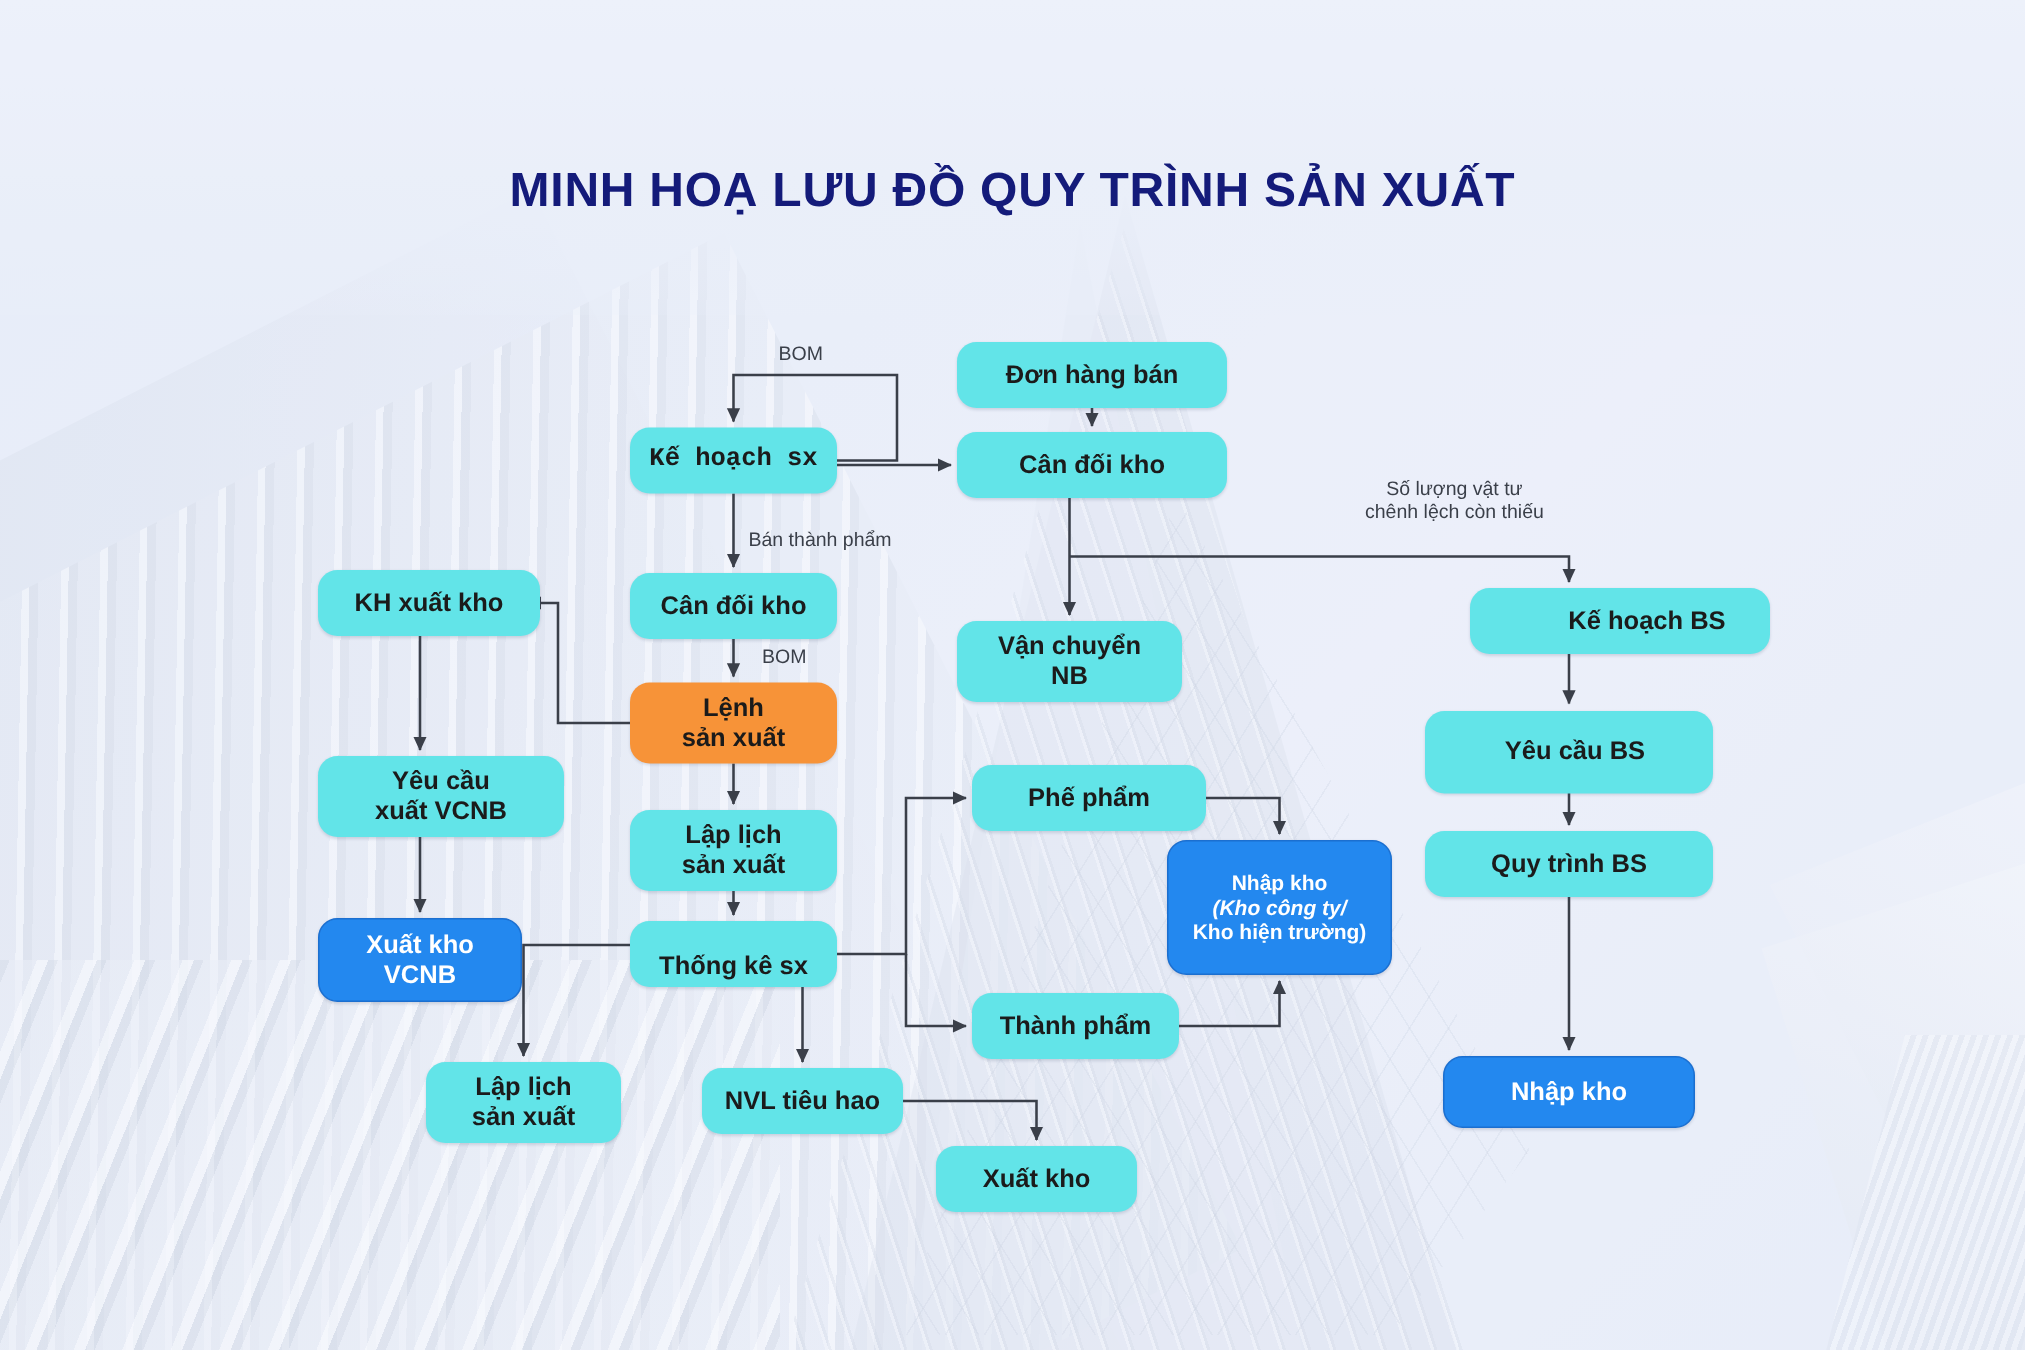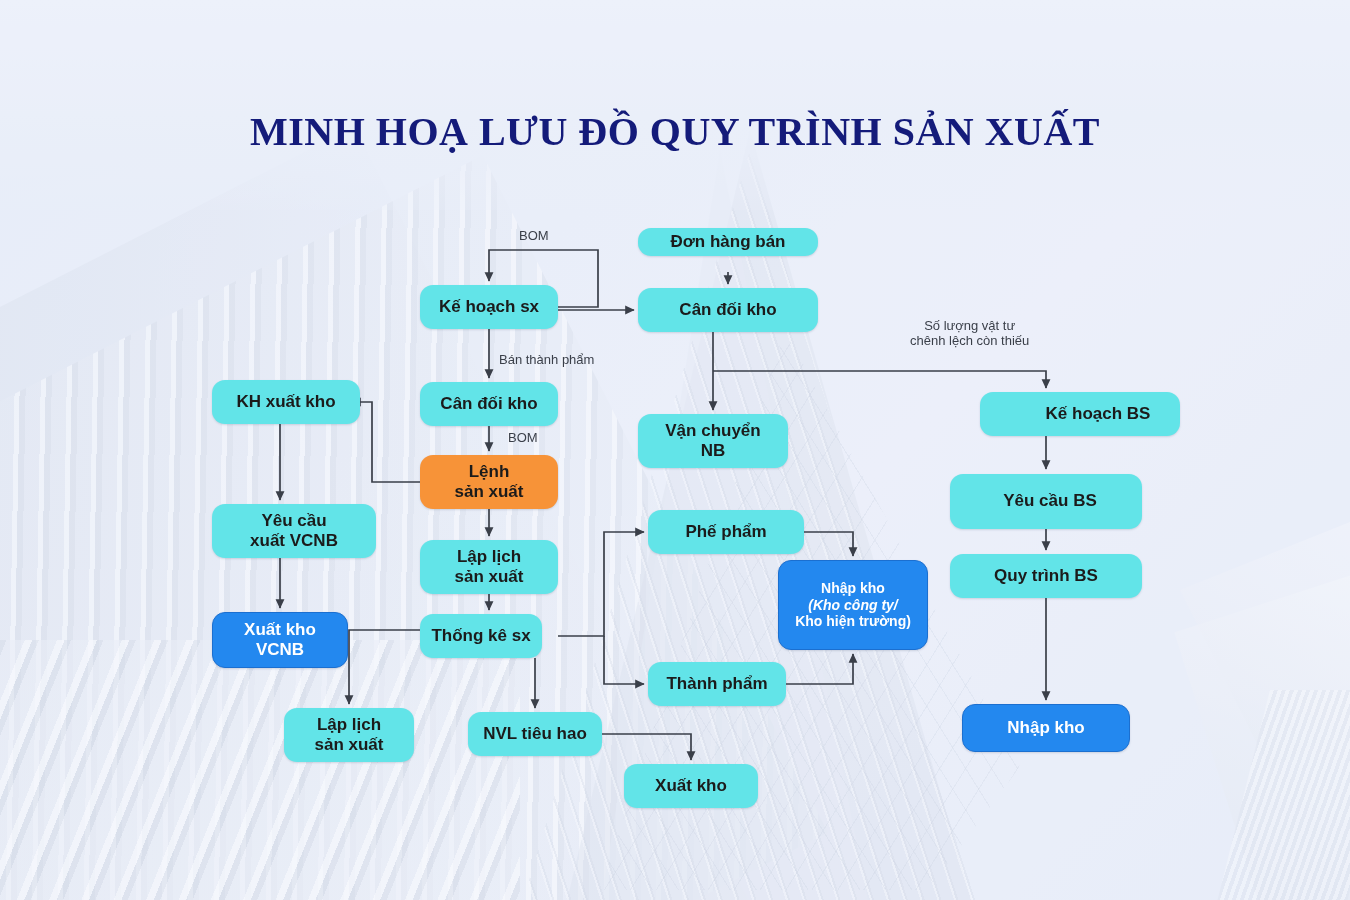--- a/index.html
+++ b/index.html
@@ -82,22 +82,22 @@
   }
   #bg .whiteTop{
     left:0;top:0;width:1350px;height:210px;
     background:linear-gradient(180deg,#eef2fa 0%, #e9eef8 55%, rgba(233,238,248,.2) 100%);
   }
   #bg .veil{position:absolute;inset:0;background:rgba(235,240,250,.46);}
 
   
   #title{
     position:absolute;left:0;right:0;top:108px;text-align:center;
-    font-size:40px;font-weight:bold;color:#141b7a;letter-spacing:.5px;
-    font-family:Liberation Serif, serif;
+    font-size:32px;font-weight:bold;color:#141b7a;letter-spacing:.5px;
+    font-family:Liberation Sans, sans-serif;
   }
 
   
   #diagram{position:absolute;left:0;top:0;width:1350px;height:900px;}
   svg#edges{position:absolute;left:0;top:0;width:1350px;height:900px;pointer-events:none;}
 
   .node{
     position:absolute;box-sizing:border-box;
     display:flex;align-items:center;justify-content:center;text-align:center;
     border-radius:13px;
@@ -187,25 +187,25 @@
 
       <path d="M1046,436 L1046,469" marker-end="url(#arw)"></path>
 
       <path d="M1046,517 L1046,550" marker-end="url(#arw)"></path>
 
       <path d="M1046,598 L1046,700" marker-end="url(#arw)"></path>
     </g>
   </svg>
 
   <div id="node-layer">
-      <div class="node cyan" style="left: 638px; top: 228px; width: 180px; height: 28px; flex-direction: column;">
+      <div class="node cyan" style="left: 638px; top: 228px; width: 180px; height: 44px; flex-direction: column;">
         <span style="display: block;">Đơn hàng bán</span>
       </div>
       <div class="node cyan" style="left: 420px; top: 285px; width: 138px; height: 44px; flex-direction: column;">
-        <span style="display: block;">Kế hoạch sx</span>
+        <span style="display: block; font-family: Liberation Mono, monospace;">Kế hoạch sx</span>
       </div>
       <div class="node cyan" style="left: 638px; top: 288px; width: 180px; height: 44px; flex-direction: column;">
         <span style="display: block;">Cân đối kho</span>
       </div>
       <div class="node cyan" style="left: 212px; top: 380px; width: 148px; height: 44px; flex-direction: column;">
         <span style="display: block;">KH xuất kho</span>
       </div>
       <div class="node cyan" style="left: 420px; top: 382px; width: 138px; height: 44px; flex-direction: column;">
         <span style="display: block;">Cân đối kho</span>
       </div>
@@ -239,21 +239,21 @@
       </div>
       <div class="node blue small" style="left: 778px; top: 560px; width: 150px; height: 90px; flex-direction: column;">
         <span style="display: block;">Nhập kho</span>
         <span style="display: block; font-style: italic;">(Kho công ty/</span>
         <span style="display: block;">Kho hiện trường)</span>
       </div>
       <div class="node blue" style="left: 212px; top: 612px; width: 136px; height: 56px; flex-direction: column;">
         <span style="display: block;">Xuất kho</span>
         <span style="display: block;">VCNB</span>
       </div>
-      <div class="node cyan" style="left: 420px; top: 614px; width: 122px; height: 44px; flex-direction: column;">
+      <div class="node cyan" style="left: 420px; top: 614px; width: 138px; height: 44px; flex-direction: column; justify-content: flex-end;">
         <span style="display: block;">Thống kê sx</span>
       </div>
       <div class="node cyan" style="left: 648px; top: 662px; width: 138px; height: 44px; flex-direction: column;">
         <span style="display: block;">Thành phẩm</span>
       </div>
       <div class="node blue" style="left: 962px; top: 704px; width: 168px; height: 48px; flex-direction: column;">
         <span style="display: block;">Nhập kho</span>
       </div>
       <div class="node cyan" style="left: 284px; top: 708px; width: 130px; height: 54px; flex-direction: column;">
         <span style="display: block;">Lập lịch</span>

